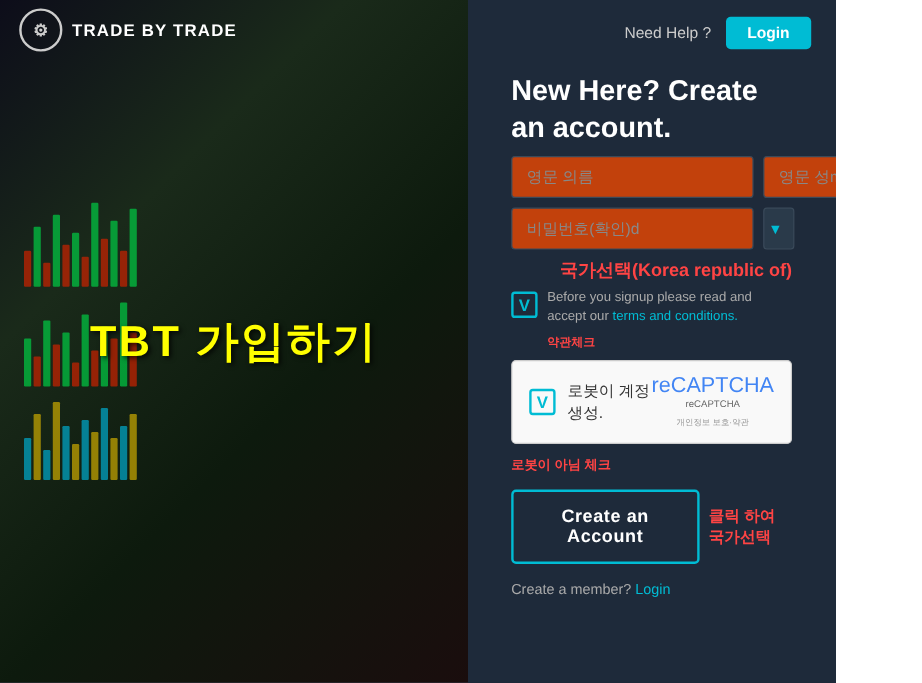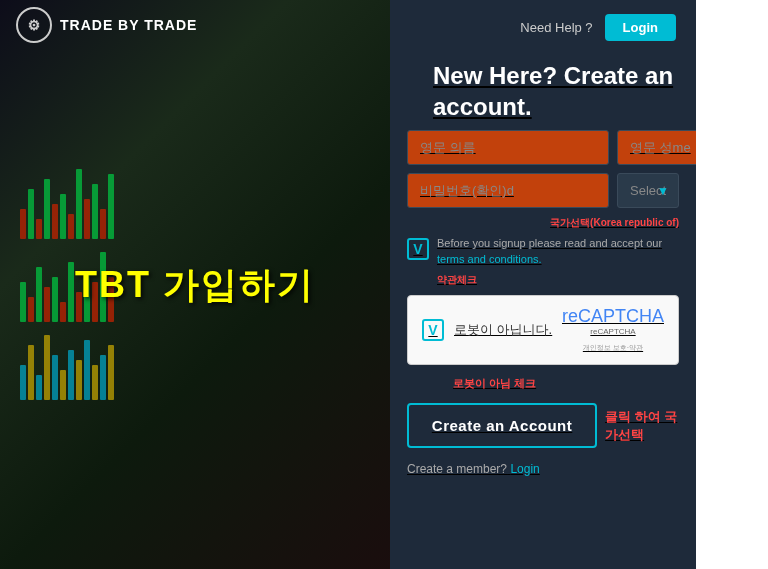--- a/index.html
+++ b/index.html
@@ -91,24 +91,23 @@
       font-size: 14px;
       font-weight: bold;
       letter-spacing: 1px;
     }
 
     
     .right-panel {
       width: 306px;
       height: 569px;
       background: #1e2a3a;
-      padding: 20px 17px;
+      padding: 20px 36px;
       overflow-y: auto;
       position: relative;
-      text-decoration: underline;
     }
 
     
     .top-nav {
       position: absolute;
       top: 14px;
       right: 20px;
       display: flex;
       align-items: center;
       gap: 12px;
@@ -131,21 +130,20 @@
     
     .form-heading {
       margin-top: 40px;
       margin-bottom: 8px;
     }
     .form-heading h2 {
       font-size: 24px;
       color: white;
       font-weight: bold;
       line-height: 1.3;
-      margin-left: 26px;
     }
     .form-subtext {
       font-size: 12px;
       color: #aaa;
       margin-bottom: 14px;
     }
 
     
     .form-row {
       display: flex;
@@ -190,21 +188,21 @@
       pointer-events: none;
     }
 
     
     .country-annotation-row {
       display: flex;
       justify-content: flex-end;
       margin-bottom: 4px;
     }
     .country-annotation {
-      font-size: 10px;
+      font-size: 15px;
       color: #ff4444;
       font-weight: bold;
       text-align: center;
     }
 
     
     .terms-row {
       display: flex;
       align-items: flex-start;
       gap: 8px;
@@ -292,21 +290,20 @@
     }
 
     
     .robot-annotation-row {
       margin-bottom: 4px;
     }
     .robot-annotation {
       font-size: 11px;
       color: #ff4444;
       font-weight: bold;
-      margin-left: 46px;
     }
 
     
     .create-btn {
       width: 100%;
       background: transparent;
       border: 2px solid #00bcd4;
       color: white;
       padding: 12px;
       font-size: 15px;
@@ -449,21 +446,21 @@
     <div class="terms-text">
       <span>Before you signup please read and accept our</span>
       <a href="#" class="terms-link">terms and conditions.</a>
     </div>
   </div>
   <div class="terms-annotation">약관체크</div>
 
   <div class="captcha-area">
     <div class="captcha-left">
       <div class="captcha-checkbox">V</div>
-      <span class="captcha-label">로봇이 아닙니다.</span>
+      <span class="captcha-label">로봇이 계정생성.</span>
     </div>
     <div class="captcha-right">
       <span class="recaptcha-logo">reCAPTCHA</span>
       <span class="recaptcha-text">reCAPTCHA</span>
       <span class="recaptcha-sub">개인정보 보호·약관</span>
     </div>
   </div>
 
   <div class="robot-annotation-row">
     <span class="robot-annotation">로봇이 아님 체크</span>

